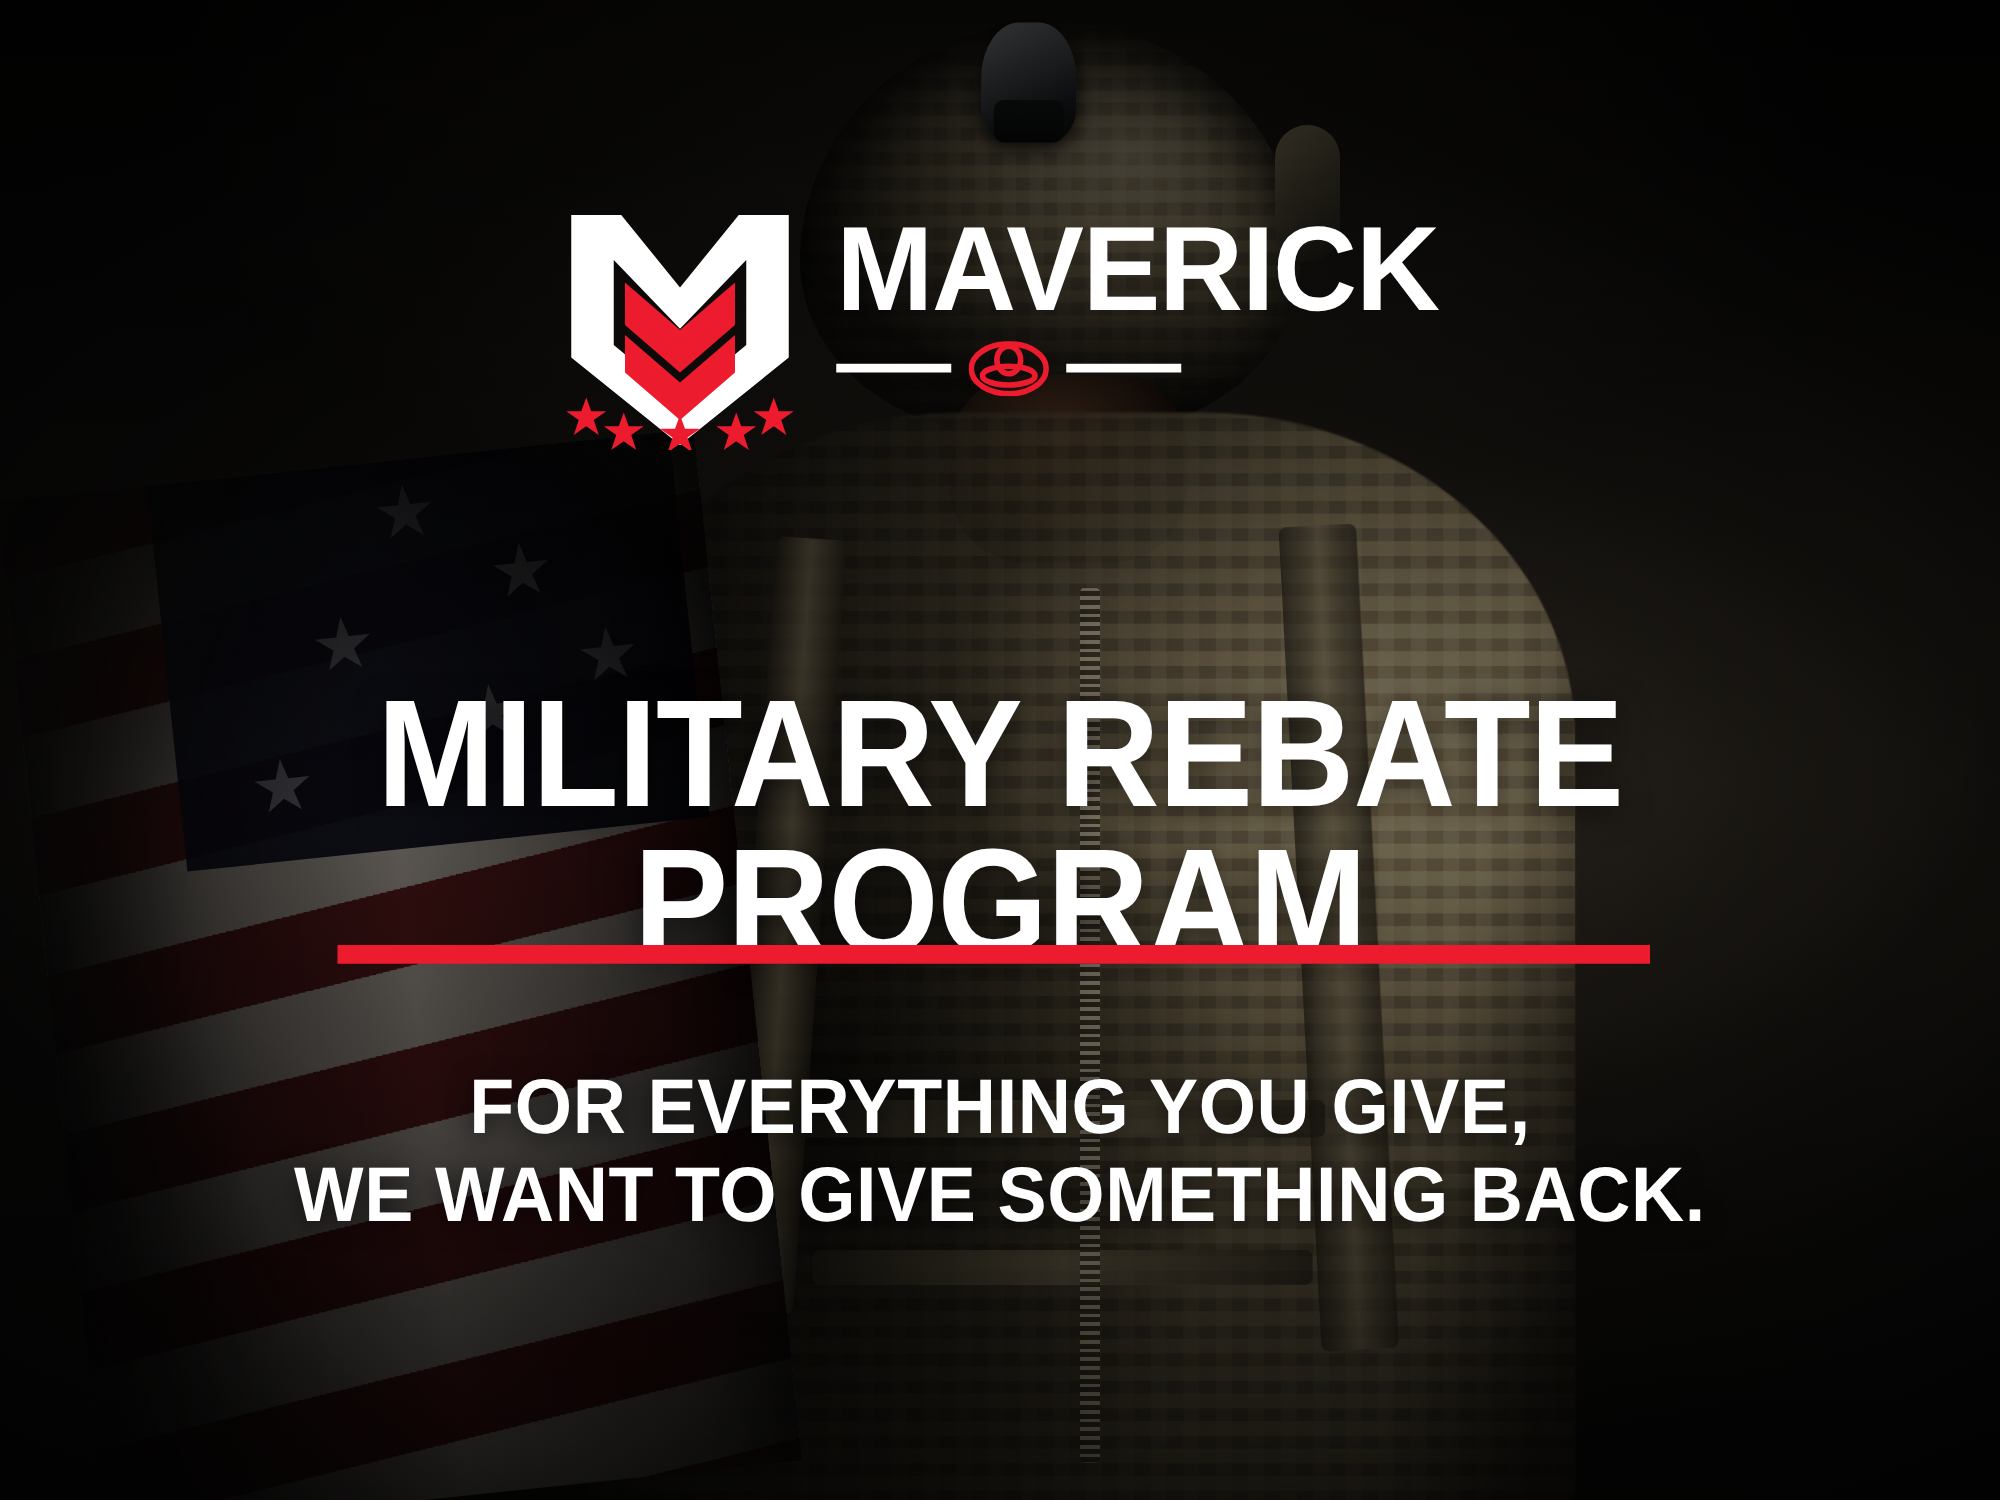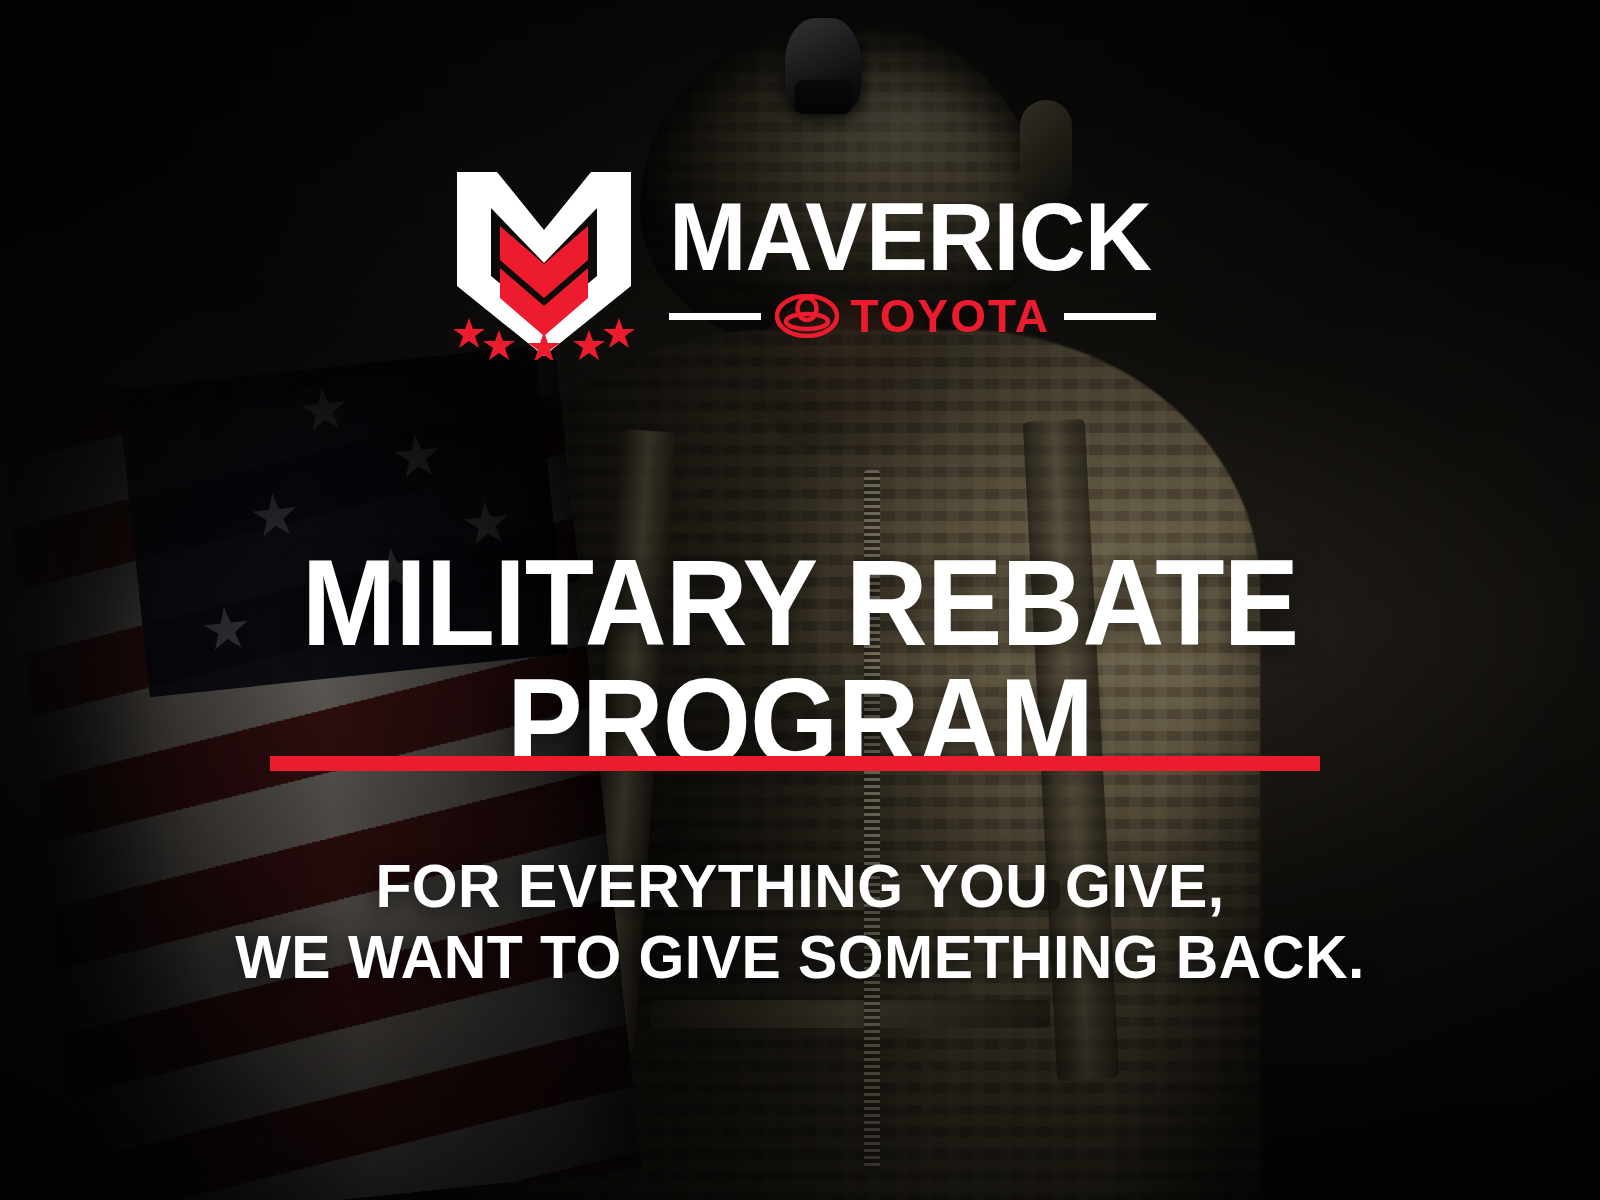--- a/index.html
+++ b/index.html
@@ -92,21 +92,21 @@
   .darken{position:absolute;inset:0;
     background:
       linear-gradient(180deg, rgba(0,0,0,.72) 0%, rgba(0,0,0,.50) 26%, rgba(0,0,0,.34) 52%, rgba(0,0,0,.46) 78%, rgba(0,0,0,.62) 100%);}
   .edge-vig{position:absolute;inset:0;
     background:radial-gradient(120% 90% at 50% 48%, rgba(0,0,0,0) 38%, rgba(0,0,0,.55) 78%, rgba(0,0,0,.92) 100%);}
 
   
   .content{position:absolute;inset:0;}
 
   
-  .logo-lockup{position:absolute;left:16px;right:0;top:168px;display:flex;justify-content:center;align-items:center;gap:32px;}
+  .logo-lockup{position:absolute;left:16px;right:0;top:168px;display:flex;justify-content:center;align-items:flex-start;gap:32px;}
 
   .emblem{position:relative;width:186px;height:192px;flex:0 0 auto;}
   .emblem svg{display:block;width:186px;height:192px;}
 
   .wordmark{position:relative;padding-top:8px;}
   .brand-name{font-size:96px;line-height:.84;font-weight:700;color:#ffffff;
     letter-spacing:-1px;transform:scaleX(.97);transform-origin:left center;
     font-family:"Liberation Sans",sans-serif;}
   .sub-lockup{display:flex;align-items:center;gap:14px;margin-top:16px;}
   .rule{height:7px;background:#ffffff;flex:0 0 auto;}
@@ -207,21 +207,20 @@
         <div class="sub-lockup">
           <span class="rule left"></span>
           <span class="toyota-group">
             <span class="toyota-mark">
               <svg viewBox="0 0 64 44" xmlns="http://www.w3.org/2000/svg" aria-hidden="true">
                 <ellipse cx="32" cy="22" rx="30" ry="20" fill="none" stroke="#ED1B2E" stroke-width="4.5"></ellipse>
                 <ellipse cx="32" cy="15" rx="9.5" ry="11" fill="none" stroke="#ED1B2E" stroke-width="4.5"></ellipse>
                 <ellipse cx="32" cy="27.5" rx="21" ry="7.5" fill="none" stroke="#ED1B2E" stroke-width="4.5"></ellipse>
               </svg>
             </span>
-            <span class="toyota-word">TOYOTA</span>
           </span>
           <span class="rule right"></span>
         </div>
       </div>
     </div>
 
     <h1 class="headline">
       <span class="l1">MILITARY REBATE</span>
       <span class="l2">PROGRAM</span>
     </h1>

